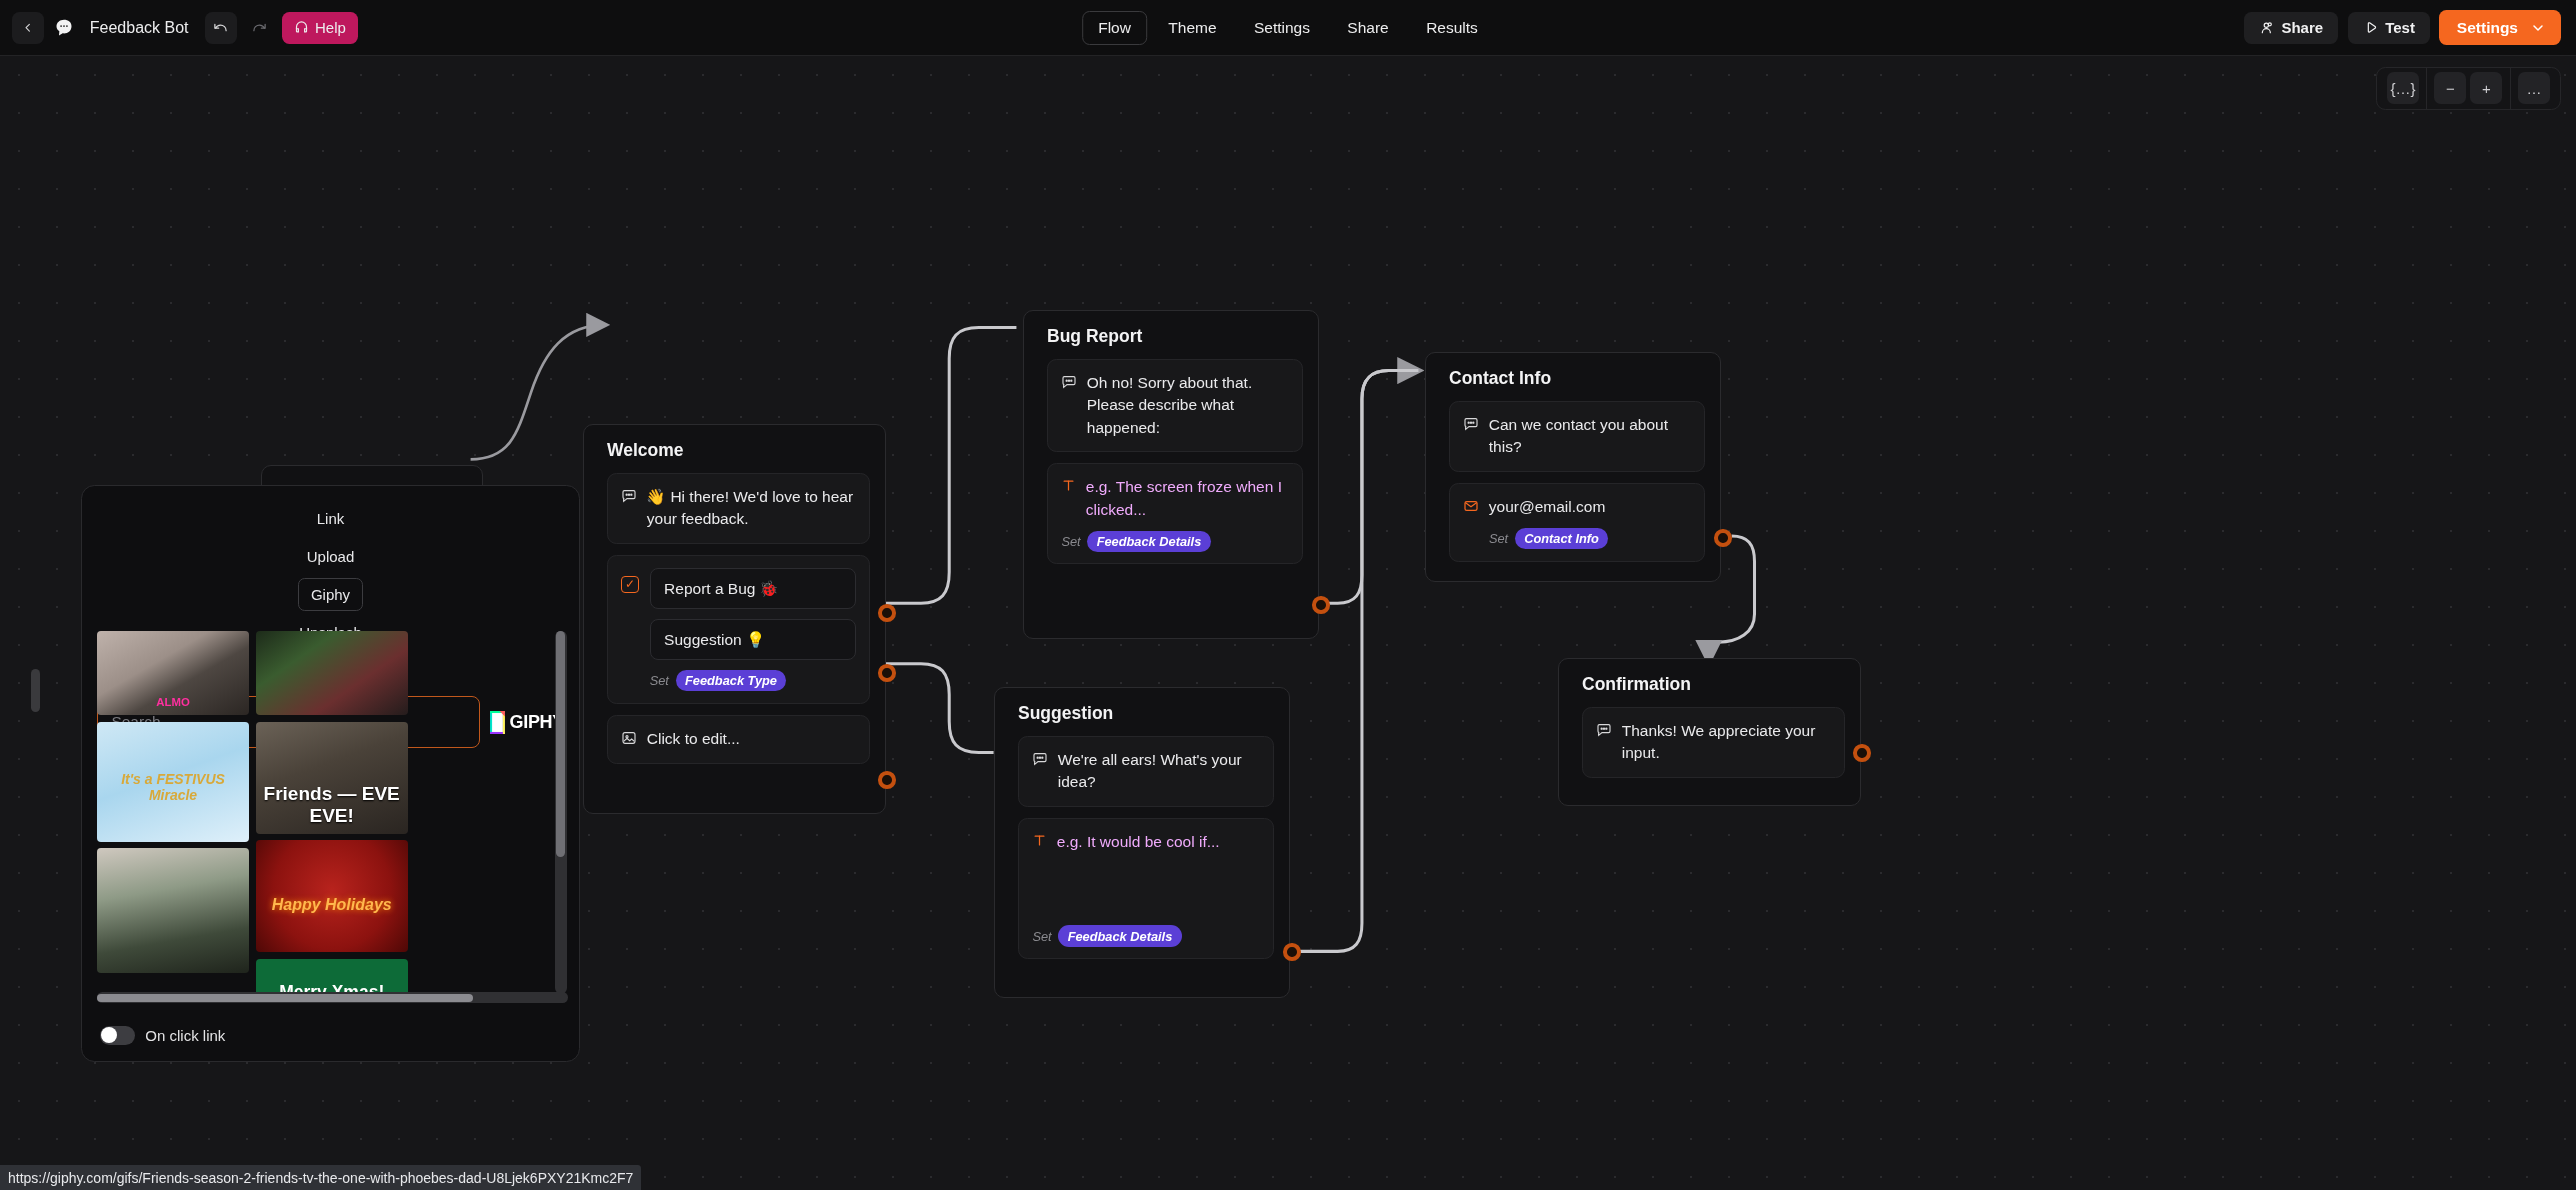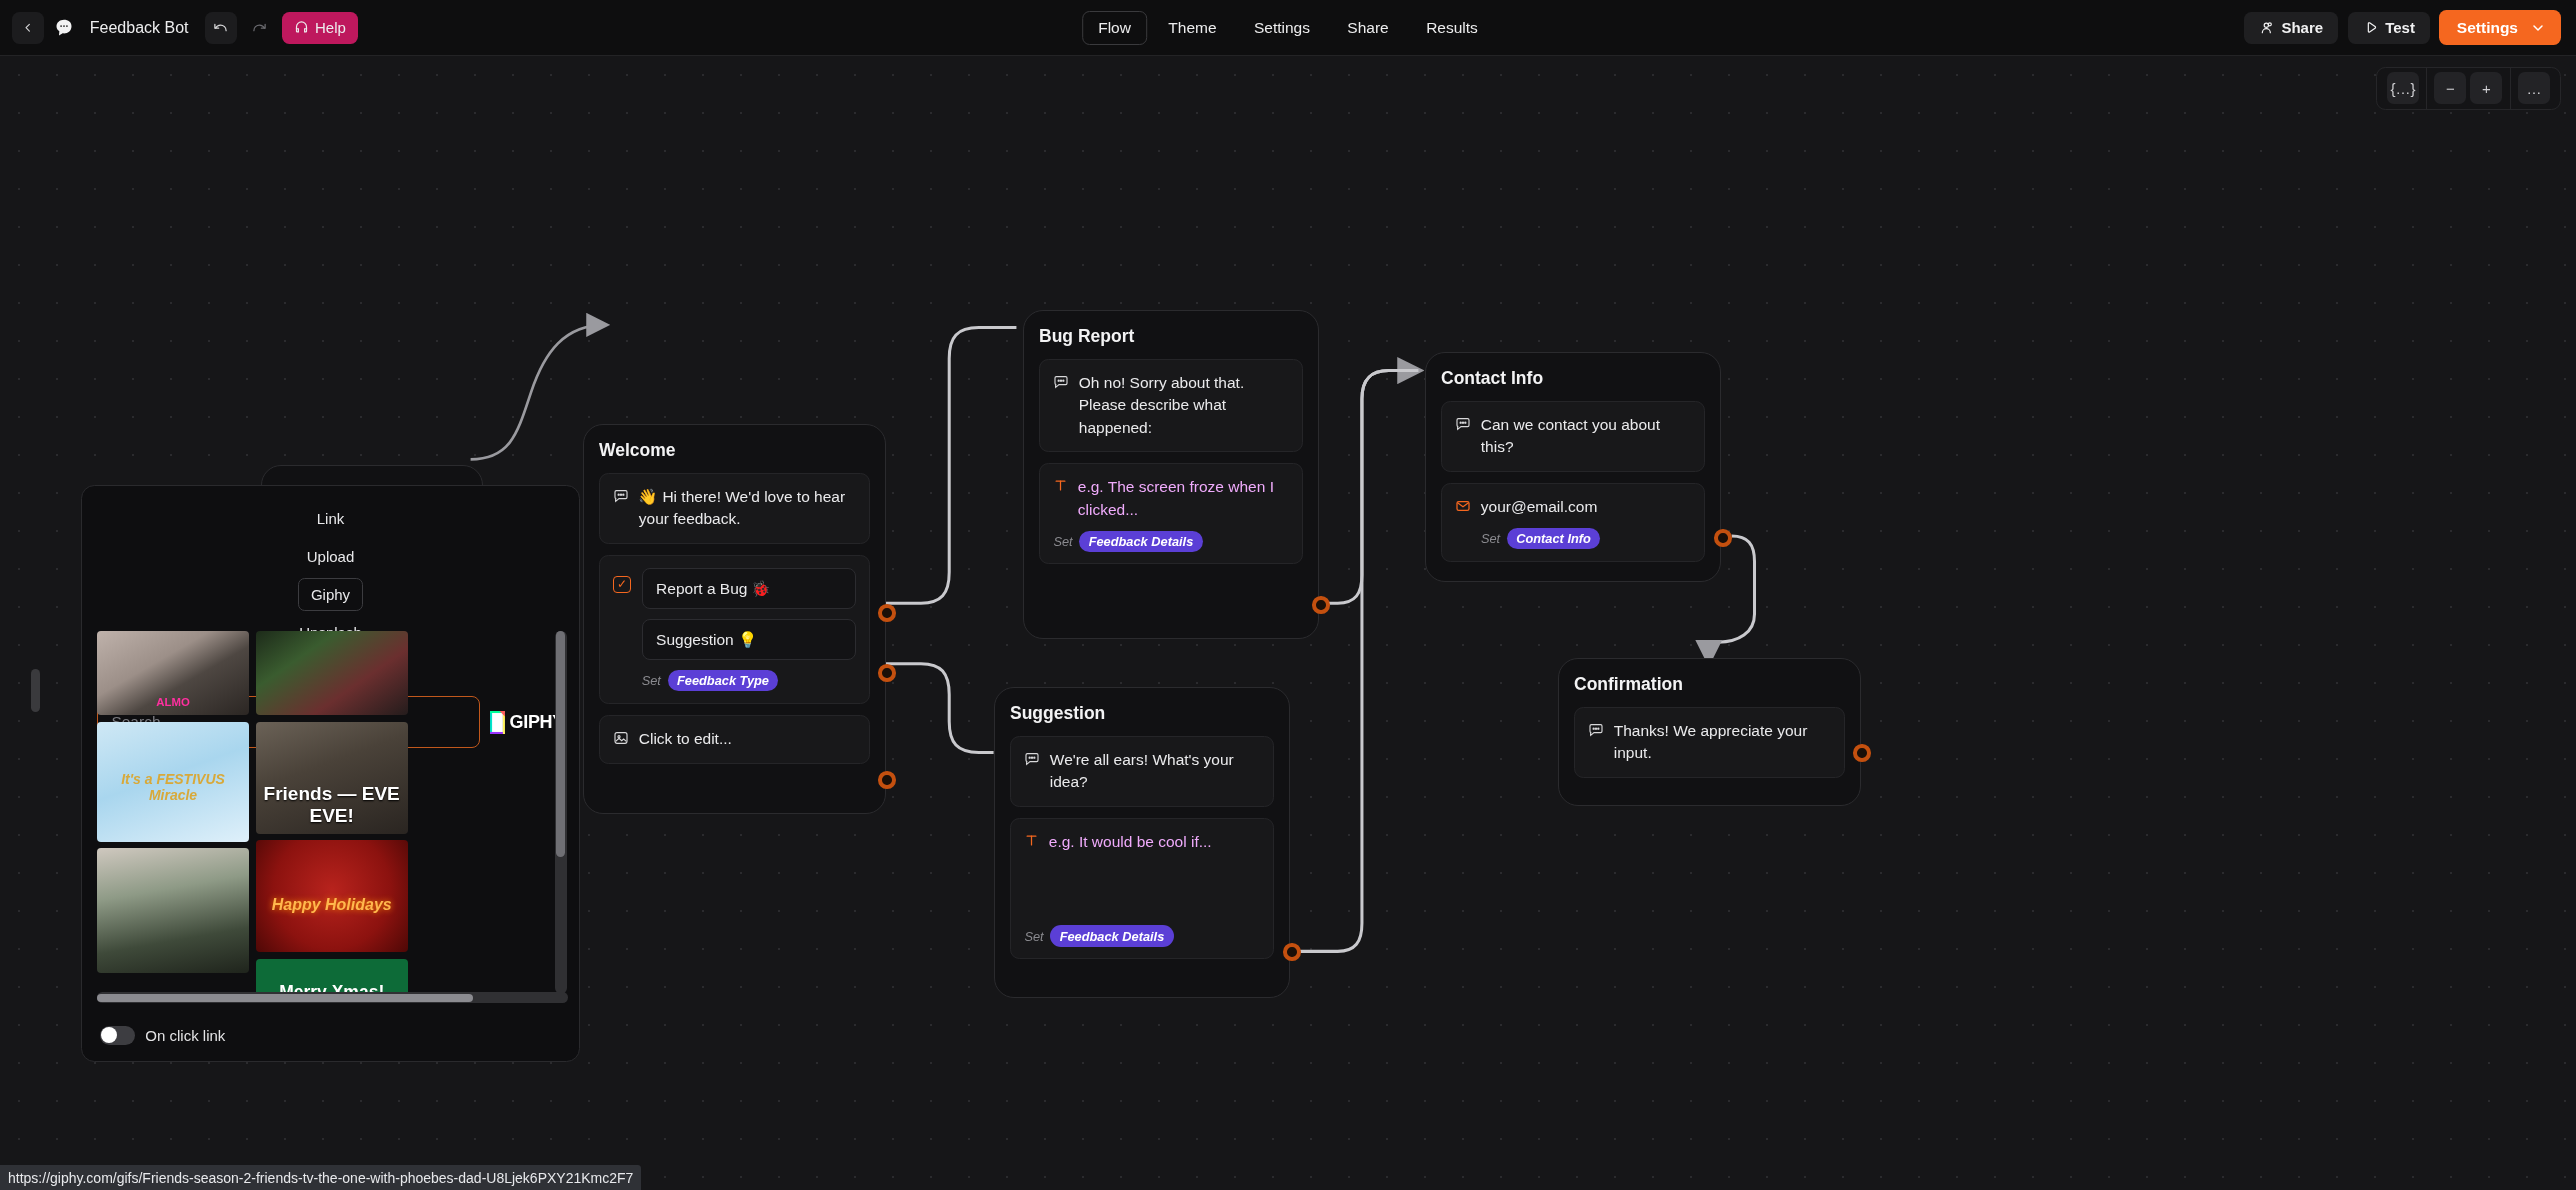--- a/index.html
+++ b/index.html
@@ -90,22 +90,22 @@
   .edge-handle {
     position: absolute; left: 31px; top: 613px;
     width: 9.4px; height: 43px; border-radius: 5.4px; background: #3a3a3d;
   }
 
   
   .node {
     position: absolute;
     background: #111113;
     border: 0.7px solid #2b2b2e;
-    border-radius: 20px;
-    padding: 15px 15px 16px 15px;
+    border-radius: 10px;
+    padding: 15px 15px 16px 23px;
   }
   .node-title { font-size: 17.5px; font-weight: 700; color: #f3f3f4; margin-bottom: 12px; }
   .blk {
     background: #18181a; border: 0.7px solid #252528; border-radius: 9.4px;
     padding: 12px 13.4px; margin-bottom: 10.8px;
   }
   .blk:last-child { margin-bottom: 0; }
   .blk-row { display: flex; gap: 9.4px; align-items: flex-start; }
   .blk-ico { flex: 0 0 auto; margin-top: 2px; color: #d8d8da; }
   .blk-txt { font-size: 15.5px; line-height: 1.45; color: #eaeaec; }

